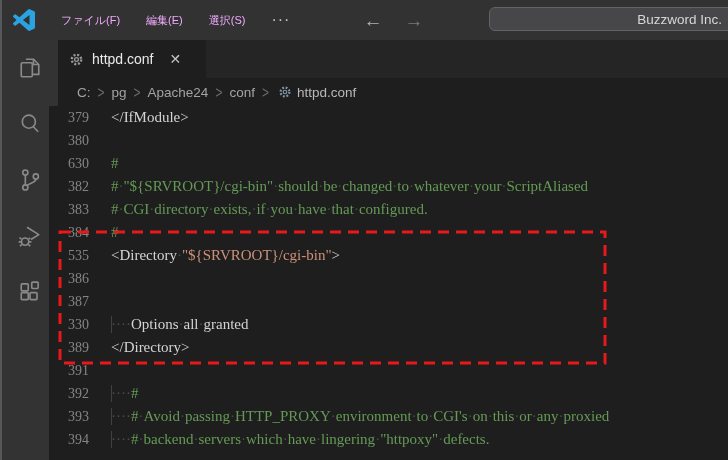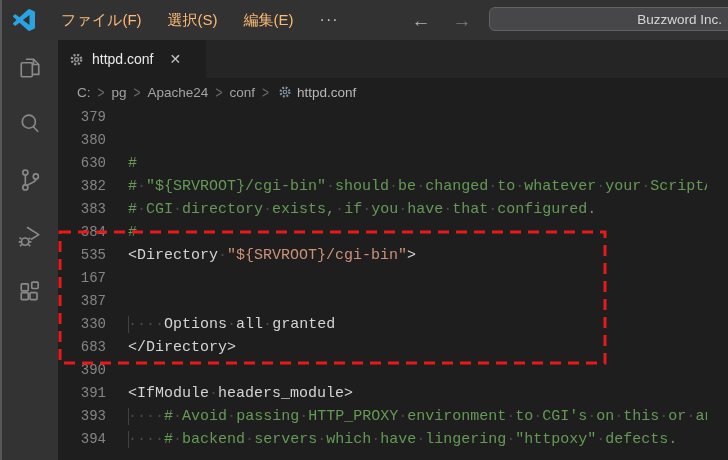--- a/index.html
+++ b/index.html
@@ -10,21 +10,21 @@
   }
   
   .titlebar{
     position:absolute;top:0;left:0;width:728px;height:40px;
     background:#323233;display:flex;align-items:center;
     border-left:2px solid #56575a;box-sizing:border-box;
   }
   .vscode-logo{width:22px;height:22px;margin:0 13px 0 11px;flex:none}
   .menubar{display:flex;align-items:center;height:100%}
   .menu-item{
-    color:#fdba74;font-size:15px;padding:0 13px;height:100%;
+    color:#f0abfc;font-size:11px;padding:0 13px;height:100%;
     display:flex;align-items:center;cursor:default;
   }
   .menu-item.more{font-size:16px;letter-spacing:1px;color:#c5c5c5}
   .nav-arrows{display:flex;align-items:center;gap:22px;margin-left:60px}
   .nav-arrow{font-size:19px;line-height:1}
   .nav-back{color:#b5b5b5}
   .nav-fwd{color:#7b7b7b}
   .command-center{
     position:absolute;left:487px;top:7px;width:249px;height:24px;
     background:#47474a;border:1px solid #626266;border-radius:6px;
@@ -59,23 +59,23 @@
     background:#1e1e1e;display:flex;align-items:center;
     padding-left:17px;box-sizing:border-box;
     color:#a3a3a3;font-size:13.5px;
   }
   .bc-seg{padding:0 2px}
   .bc-chev{color:#6f6f6f;font-size:12px;padding:0 5px;transform:scaleY(1.4);display:inline-block}
   .bc-file{color:#b9b9b9;margin-left:5px}
   .breadcrumbs .gear{margin-left:4px}
   
   .editor{
-    position:absolute;left:66px;top:106px;width:641px;height:354px;
+    position:absolute;left:49px;top:106px;width:641px;height:354px;
     background:#1e1e1e;overflow:hidden;
-    font-family:Liberation Mono, monospace;
+    font-family:Liberation Serif, serif;
     font-size:15px;
   }
   .line{display:flex;height:23px;line-height:23px;white-space:pre}
   .lnum{
     width:40px;flex:none;text-align:right;color:#858585;
     font-size:14px;
   }
   .lcode{margin-left:22px;position:relative}
   .plain{color:#d4d4d4}
   .comment{color:#649a55}
@@ -87,22 +87,22 @@
 </style>
 </head>
 <body>
 
 <div class="titlebar">
   <svg class="vscode-logo" viewBox="0 0 24 24">
     <path fill="#2aa3e0" d="M23.15 2.587 18.21.21a1.49 1.49 0 0 0-1.705.29l-9.46 8.63-4.12-3.128a.999.999 0 0 0-1.276.057L.327 7.261A1 1 0 0 0 .326 8.74L3.9 12 .326 15.26a1 1 0 0 0 .001 1.479L1.65 17.94a.999.999 0 0 0 1.276.057l4.12-3.128 9.46 8.63a1.492 1.492 0 0 0 1.704.29l4.942-2.377A1.5 1.5 0 0 0 24 20.06V3.939a1.5 1.5 0 0 0-.85-1.352zm-5.146 14.861L10.826 12l7.178-5.448v10.896z"></path>
   </svg>
   <div class="menubar">
       <div class="menu-item">ファイル(F)</div>
+      <div class="menu-item">編集(E)</div>
       <div class="menu-item">選択(S)</div>
-      <div class="menu-item">編集(E)</div>
       <div class="menu-item more">···</div>
     </div>
   <div class="nav-arrows">
     <span class="nav-arrow nav-back">←</span>
     <span class="nav-arrow nav-fwd">→</span>
   </div>
   <div class="command-center">
     <span>Buzzword Inc.</span>
   </div>
 </div>
@@ -175,33 +175,33 @@
     <svg width="14" height="14" viewBox="0 0 16 16">
       <circle cx="8" cy="8" r="5" fill="none" stroke="#7e93a5" stroke-width="2.6" stroke-dasharray="2.1 1.85"></circle>
       <circle cx="8" cy="8" r="2" fill="none" stroke="#7e93a5" stroke-width="1.4"></circle>
     </svg>
   </span>
   <span class="bc-file">httpd.conf</span>
 </div>
 
 <div class="editor">
   <div>
-      <div class="line"><div class="lnum">379</div></div>
+      <div class="line"><div class="lnum">379</div><div class="lcode"><span class="plain">&lt;/IfModule&gt;</span></div></div>
       <div class="line"><div class="lnum">380</div><div class="lcode"></div></div>
       <div class="line"><div class="lnum">630</div><div class="lcode"><span class="comment">#</span></div></div>
       <div class="line"><div class="lnum">382</div><div class="lcode"><span class="comment">#</span><span class="ws">·</span><span class="comment">"${SRVROOT}/cgi-bin"</span><span class="ws">·</span><span class="comment">should</span><span class="ws">·</span><span class="comment">be</span><span class="ws">·</span><span class="comment">changed</span><span class="ws">·</span><span class="comment">to</span><span class="ws">·</span><span class="comment">whatever</span><span class="ws">·</span><span class="comment">your</span><span class="ws">·</span><span class="comment">ScriptAliased</span></div></div>
       <div class="line"><div class="lnum">383</div><div class="lcode"><span class="comment">#</span><span class="ws">·</span><span class="comment">CGI</span><span class="ws">·</span><span class="comment">directory</span><span class="ws">·</span><span class="comment">exists,</span><span class="ws">·</span><span class="comment">if</span><span class="ws">·</span><span class="comment">you</span><span class="ws">·</span><span class="comment">have</span><span class="ws">·</span><span class="comment">that</span><span class="ws">·</span><span class="comment">configured.</span></div></div>
       <div class="line"><div class="lnum">384</div><div class="lcode"><span class="comment">#</span></div></div>
       <div class="line"><div class="lnum">535</div><div class="lcode"><span class="plain">&lt;Directory</span><span class="ws">·</span><span class="string">"${SRVROOT}/cgi-bin"</span><span class="plain">&gt;</span></div></div>
-      <div class="line"><div class="lnum">167</div></div>
+      <div class="line"><div class="lnum">386</div></div>
       <div class="line"><div class="lnum">387</div></div>
       <div class="line"><div class="lnum">330</div><div class="lcode"><span class="guide"></span><span class="ws">·</span><span class="ws">·</span><span class="ws">·</span><span class="ws">·</span><span class="plain">Options</span><span class="ws">·</span><span class="plain">all</span><span class="ws">·</span><span class="plain">granted</span></div></div>
-      <div class="line"><div class="lnum">683</div><div class="lcode"><span class="plain">&lt;/Directory&gt;</span></div></div>
-      <div class="line"><div class="lnum">390</div><div class="lcode"></div></div>
-      <div class="line"><div class="lnum">391</div><div class="lcode"><span class="plain">&lt;IfModule</span><span class="ws">·</span><span class="plain">headers_module&gt;</span></div></div>
+      <div class="line"><div class="lnum">389</div><div class="lcode"><span class="plain">&lt;/Directory&gt;</span></div></div>
+      <div class="line"><div class="lnum">391</div></div>
+      <div class="line"><div class="lnum">392</div><div class="lcode"><span class="guide"></span><span class="ws">·</span><span class="ws">·</span><span class="ws">·</span><span class="ws">·</span><span class="comment">#</span></div></div>
       <div class="line"><div class="lnum">393</div><div class="lcode"><span class="guide"></span><span class="ws">·</span><span class="ws">·</span><span class="ws">·</span><span class="ws">·</span><span class="comment">#</span><span class="ws">·</span><span class="comment">Avoid</span><span class="ws">·</span><span class="comment">passing</span><span class="ws">·</span><span class="comment">HTTP_PROXY</span><span class="ws">·</span><span class="comment">environment</span><span class="ws">·</span><span class="comment">to</span><span class="ws">·</span><span class="comment">CGI's</span><span class="ws">·</span><span class="comment">on</span><span class="ws">·</span><span class="comment">this</span><span class="ws">·</span><span class="comment">or</span><span class="ws">·</span><span class="comment">any</span><span class="ws">·</span><span class="comment">proxied</span></div></div>
       <div class="line"><div class="lnum">394</div><div class="lcode"><span class="guide"></span><span class="ws">·</span><span class="ws">·</span><span class="ws">·</span><span class="ws">·</span><span class="comment">#</span><span class="ws">·</span><span class="comment">backend</span><span class="ws">·</span><span class="comment">servers</span><span class="ws">·</span><span class="comment">which</span><span class="ws">·</span><span class="comment">have</span><span class="ws">·</span><span class="comment">lingering</span><span class="ws">·</span><span class="comment">"httpoxy"</span><span class="ws">·</span><span class="comment">defects.</span></div></div>
     </div>
 </div>
 
 <svg class="annotation" width="549" height="135">
   <rect x="2" y="2" width="545" height="131" fill="none" stroke="#e8191c" stroke-width="3" stroke-dasharray="11 7"></rect>
 </svg>
 
 </body></html>

